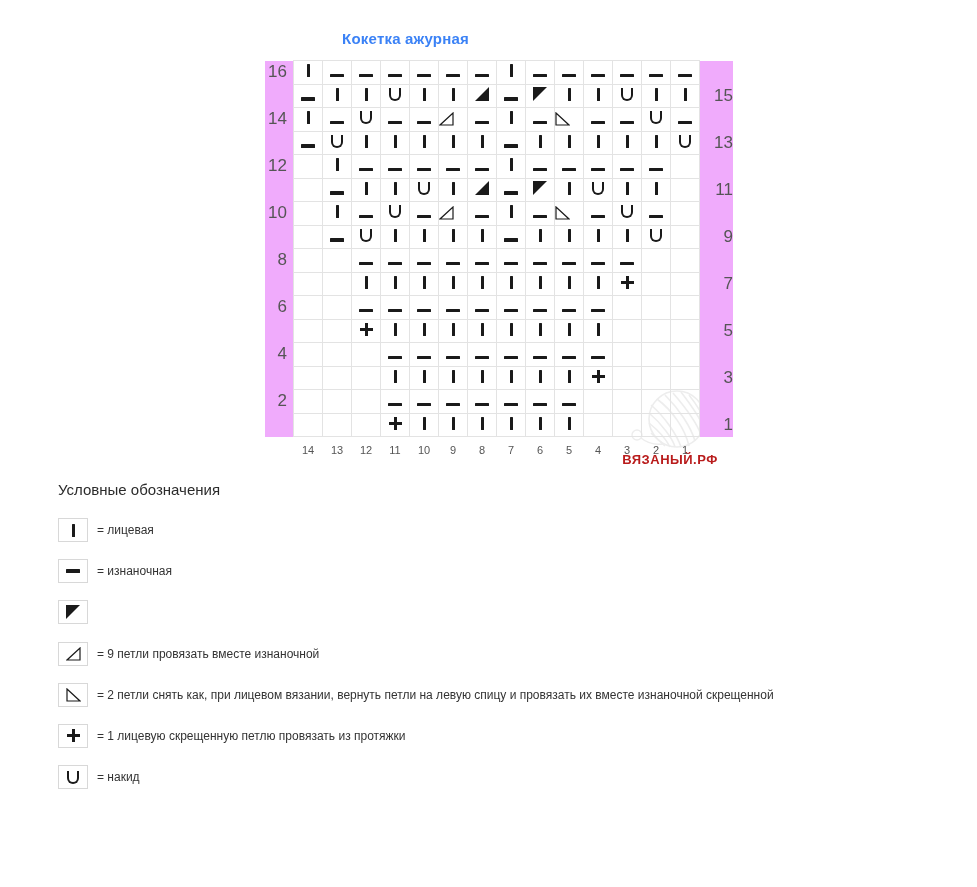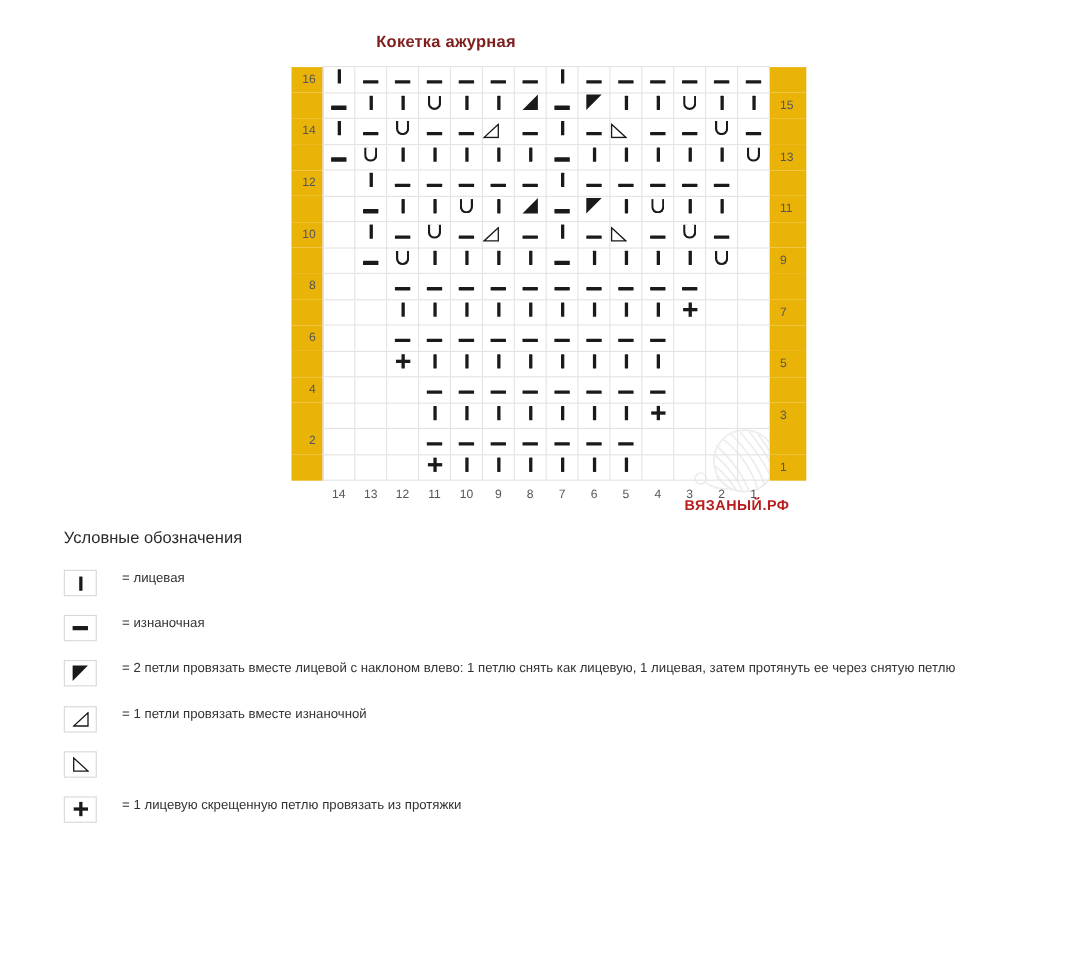--- a/index.html
+++ b/index.html
@@ -4,45 +4,45 @@
 <style>
   html,body{margin:0;padding:0;}
   body{
     width:977px;height:887px;background:#ffffff;
     font-family:"Liberation Sans",sans-serif;
     color:#333333;position:relative;overflow:hidden;
   }
   
   .chart-title{
     position:absolute;left:0;top:30px;width:811px;
-    text-align:center;font-size:15px;font-weight:bold;color:#7f1d1d;
+    text-align:center;font-size:15px;font-weight:bold;color:#3b82f6;
     letter-spacing:.2px;
   }
   
   .chart-wrap{position:absolute;left:265px;top:60px;}
   .chart-grid-area{position:relative;}
   table.knit-grid{
     border-collapse:collapse;
     table-layout:fixed;
     position:relative;
     z-index:2;
   }
   table.knit-grid td.cell{
     width:28px;height:22.5px;
     border:1px solid #e3e3e3;
     padding:0;margin:0;
     text-align:center;vertical-align:middle;
     position:relative;background:transparent;
   }
   td.rowlab{
     border:none;padding:0 6px 0 0;
-    width:22px;font-size:11px;color:#555;
-    text-align:right;vertical-align:middle;background:#eab308;
-  }
-  td.rowlab.right{text-align:left;padding:0 0 0 9px;width:24px;}
+    width:22px;font-size:17px;color:#555;
+    text-align:right;vertical-align:middle;background:#f0abfc;
+  }
+  td.rowlab.right{text-align:right;padding:0 0 0 9px;width:24px;}
   td.collab{
     border:none;font-size:11px;color:#555;
     text-align:center;height:24px;vertical-align:middle;
     background:transparent;
   }
   
   .sym{display:inline-block;line-height:0;font-size:0;}
   .sym-knit{width:3px;height:13px;background:#1a1a1a;border-radius:.5px;}
   .sym-purl{width:14px;height:3.5px;background:#1a1a1a;border-radius:.5px;}
   .sym-plus{
@@ -82,21 +82,21 @@
     text-align:center;font-size:13px;font-weight:bold;
     color:#b91c1c;letter-spacing:.5px;
   }
   
   .legend-title{
     position:absolute;left:58px;top:481px;
     font-size:15px;font-weight:normal;color:#2b2b2b;
   }
   .legend-list{position:absolute;left:58px;top:518px;width:900px;}
   .legend-row{
-    display:flex;align-items:flex-start;height:24px;margin-bottom:17.2px;gap:14px;
+    display:flex;align-items:center;height:24px;margin-bottom:17.2px;
   }
   .legend-box{
     width:28px;height:22px;border:1px solid #d8d8d8;
     display:flex;align-items:center;justify-content:center;
     flex:0 0 auto;background:#fff;
   }
   .legend-text{
     margin-left:9px;font-size:12px;color:#333;white-space:nowrap;
   }
 </style>
@@ -468,36 +468,42 @@
     <div class="legend-row">
       <div class="legend-box">
         <span class="sym sym-purl"></span>
       </div>
       <div class="legend-text">= изнаночная</div>
     </div>
     <div class="legend-row">
       <div class="legend-box">
         <span class="sym sym-k2tog-l"></span>
       </div>
-      <div class="legend-text">= 2 петли провязать вместе лицевой с наклоном влево: 1 петлю снять как лицевую, 1 лицевая, затем протянуть ее через снятую петлю</div>
     </div>
     <div class="legend-row">
       <div class="legend-box">
         <svg class="sym-svg" width="15" height="14" viewBox="0 0 15 14">
           <path d="M14 1 L14 13 L1 13 Z" fill="none" stroke="#1a1a1a" stroke-width="1.2" stroke-linejoin="miter"></path>
         </svg>
       </div>
-      <div class="legend-text">= 1 петли провязать вместе изнаночной</div>
+      <div class="legend-text">= 9 петли провязать вместе изнаночной</div>
     </div>
     <div class="legend-row">
       <div class="legend-box">
         <svg class="sym-svg" width="15" height="14" viewBox="0 0 15 14">
           <path d="M1 1 L14 13 L1 13 Z" fill="none" stroke="#1a1a1a" stroke-width="1.2" stroke-linejoin="miter"></path>
         </svg>
       </div>
+      <div class="legend-text">= 2 петли снять как, при лицевом вязании, вернуть петли на левую спицу и провязать их вместе изнаночной скрещенной</div>
     </div>
     <div class="legend-row">
       <div class="legend-box">
         <span class="sym sym-plus"></span>
       </div>
       <div class="legend-text">= 1 лицевую скрещенную петлю провязать из протяжки</div>
+    </div>
+    <div class="legend-row">
+      <div class="legend-box">
+        <span class="sym sym-yo"></span>
+      </div>
+      <div class="legend-text">= накид</div>
     </div>
   </div>
 
 </body></html>

